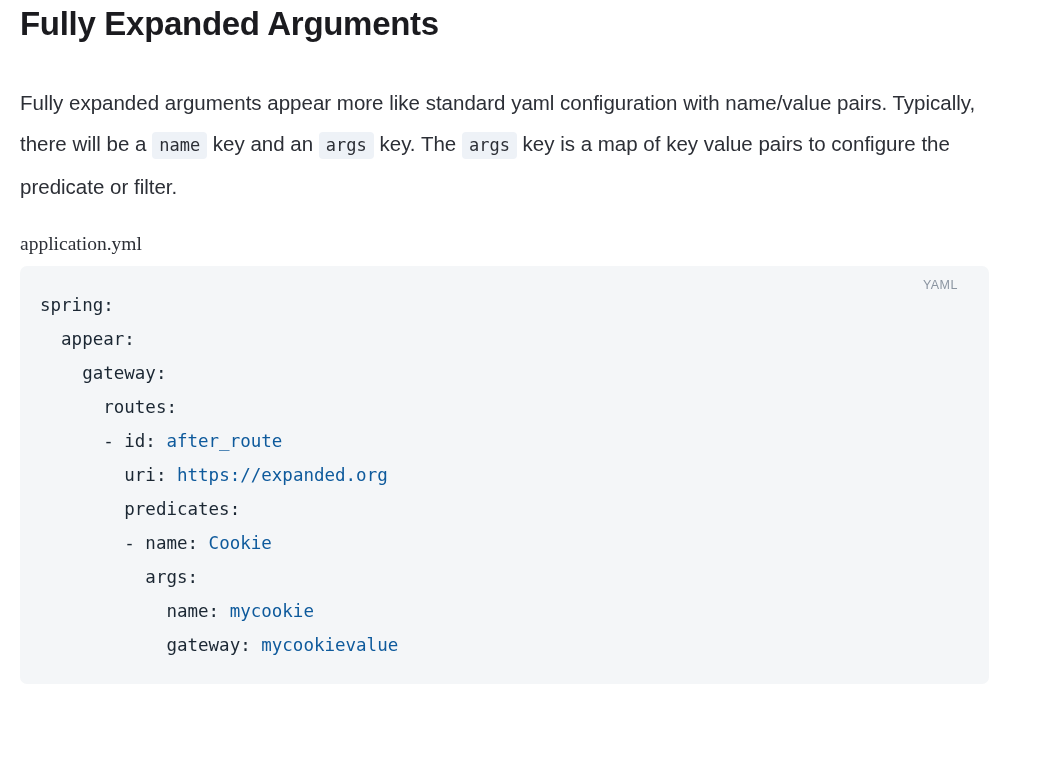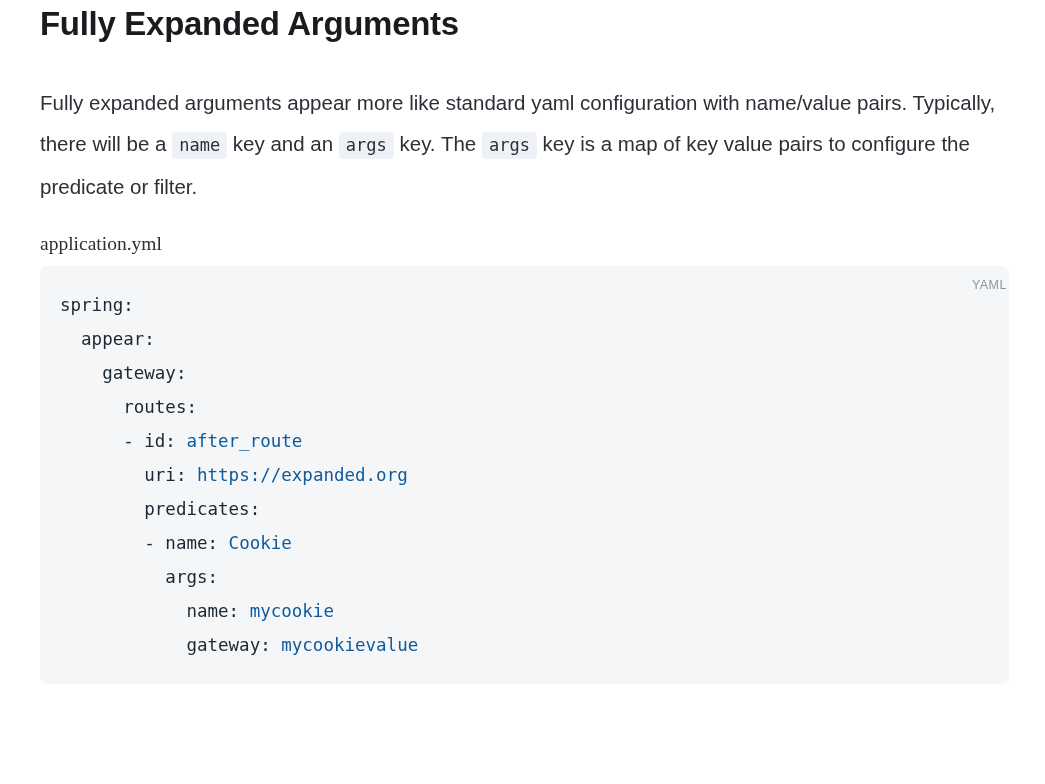--- a/index.html
+++ b/index.html
@@ -14,21 +14,21 @@
     overflow: hidden;
     font-family: "Liberation Sans", sans-serif;
     color: #1b1b1f;
     -webkit-font-smoothing: antialiased;
   }
   .page {
     position: relative;
     width: 1045px;
     height: 697px;
     box-sizing: border-box;
-    padding: 0 24px 0 40px;
+    padding: 0 24px 0 20px;
   }
   h1.page-title {
     margin: 0;
     padding-top: 2px;
     font-size: 33px;
     line-height: 44px;
     font-weight: bold;
     letter-spacing: -0.3px;
     color: #1b1b1f;
   }
@@ -63,21 +63,21 @@
     background: #f4f6f8;
     border-radius: 7px;
     width: 969px;
     box-sizing: border-box;
     padding: 22px 20px 22px 20px;
     overflow: hidden;
   }
   .code-lang {
     position: absolute;
     top: 12px;
-    right: 2px;
+    right: 31px;
     font-family: "Liberation Sans", sans-serif;
     font-size: 12.5px;
     letter-spacing: 0.5px;
     color: #8b95a1;
     user-select: none;
   }
   pre.code-content {
     margin: 0;
     font-family: "DejaVu Sans Mono", "Liberation Mono", monospace;
     font-size: 17.5px;

